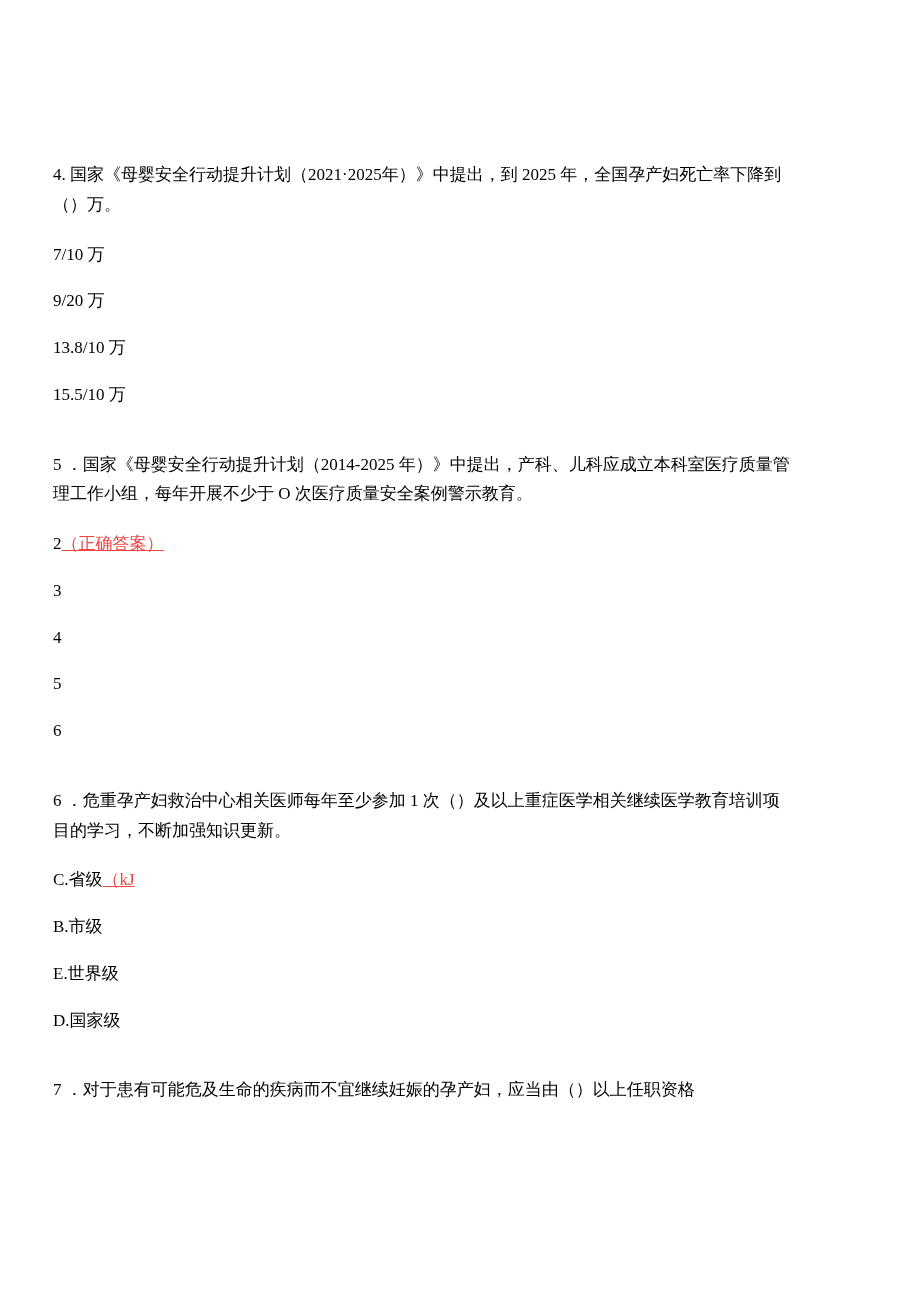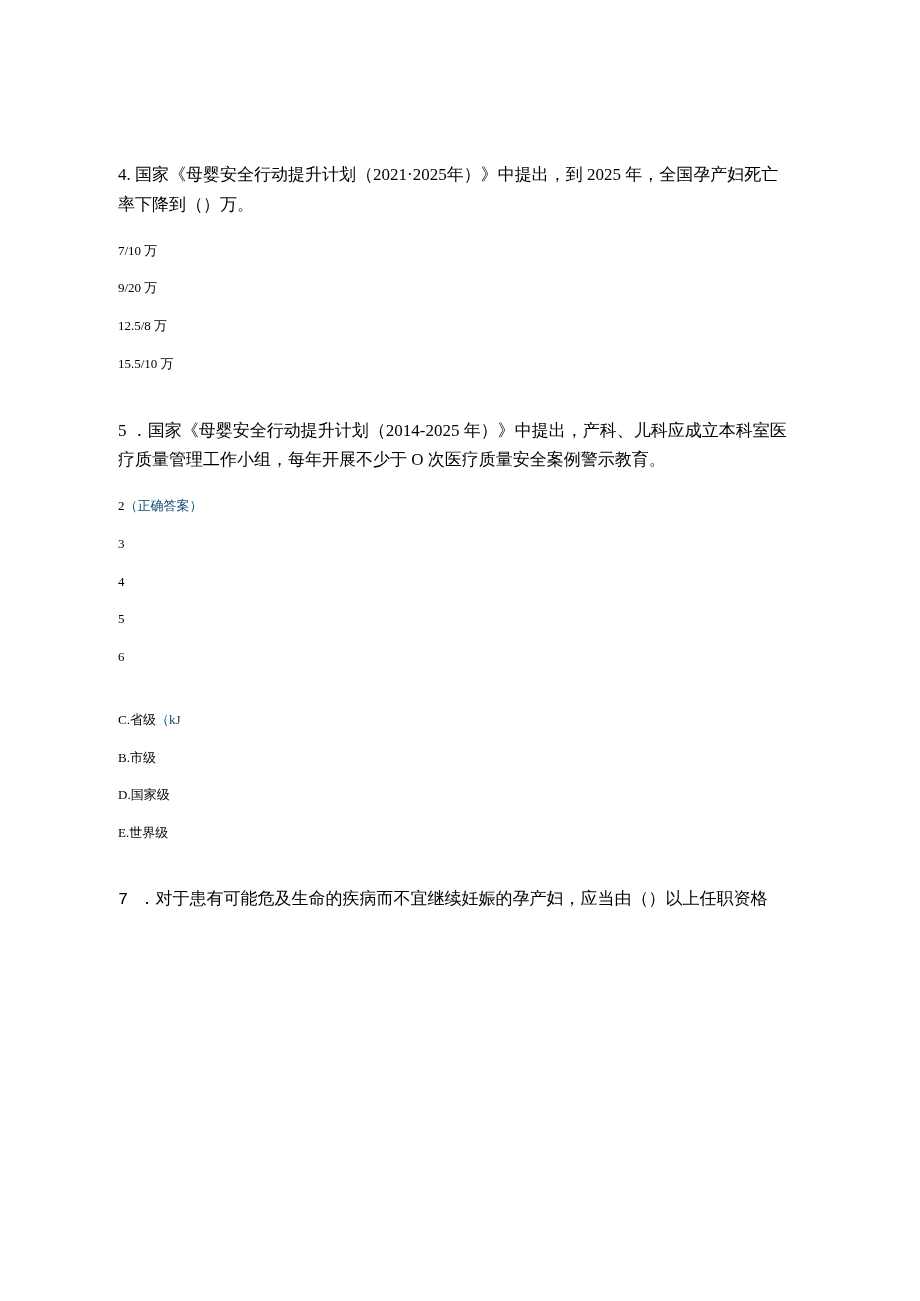--- a/index.html
+++ b/index.html
@@ -4,81 +4,82 @@
   <style>
     body {
       margin: 0;
       padding: 0;
       background: #ffffff;
       font-family: "SimSun", "宋体", serif;
       width: 920px;
       min-height: 1301px;
     }
     .page {
-      padding: 160px 125px 60px 118px;
+      padding: 160px 125px 60px 53px;
       box-sizing: border-box;
     }
     .question-stem {
       font-size: 17px;
       color: #000000;
       line-height: 1.75;
       margin-top: 0;
       margin-bottom: 20px;
     }
     .option {
-      font-size: 13px;
+      font-size: 17px;
       color: #000000;
       line-height: 1.75;
       margin-bottom: 15px;
     }
     .answer-hint {
-      color: #0c4a6e;
+      color: #ef4444;
+      text-decoration: underline;
     }
     .block {
       margin-bottom: 40px;
     }
     .block:last-child {
       margin-bottom: 0;
     }
     .partial-question {
       font-size: 17px;
       color: #000000;
       line-height: 1.75;
       margin-top: 20px;
-      font-family: Liberation Mono, monospace;
     }
   </style>
 </head>
 <body>
 
 <div class="page">
 
   <div class="block">
     <p class="question-stem">4. 国家《母婴安全行动提升计划（2021·2025年）》中提出，到 2025 年，全国孕产妇死亡率下降到（）万。</p>
     <p class="option">7/10 万</p>
     <p class="option">9/20 万</p>
-    <p class="option">12.5/8 万</p>
+    <p class="option">13.8/10 万</p>
     <p class="option">15.5/10 万</p>
   </div>
 
   <div class="block">
     <p class="question-stem">5 ．国家《母婴安全行动提升计划（2014-2025 年）》中提出，产科、儿科应成立本科室医疗质量管理工作小组，每年开展不少于 O 次医疗质量安全案例警示教育。</p>
     <p class="option">
       <span>2</span><span class="answer-hint">（正确答案）</span>
     </p>
     <p class="option">3</p>
     <p class="option">4</p>
     <p class="option">5</p>
     <p class="option">6</p>
   </div>
 
   <div class="block">
+    <p class="question-stem">6 ．危重孕产妇救治中心相关医师每年至少参加 1 次（）及以上重症医学相关继续医学教育培训项目的学习，不断加强知识更新。</p>
     <p class="option">
       <span>C.省级</span><span class="answer-hint">（kJ</span>
     </p>
     <p class="option">B.市级</p>
+    <p class="option">E.世界级</p>
     <p class="option">D.国家级</p>
-    <p class="option">E.世界级</p>
   </div>
 
   <p class="partial-question">7 ．对于患有可能危及生命的疾病而不宜继续妊娠的孕产妇，应当由（）以上任职资格</p>
 
 </div>
 
 </body></html>

